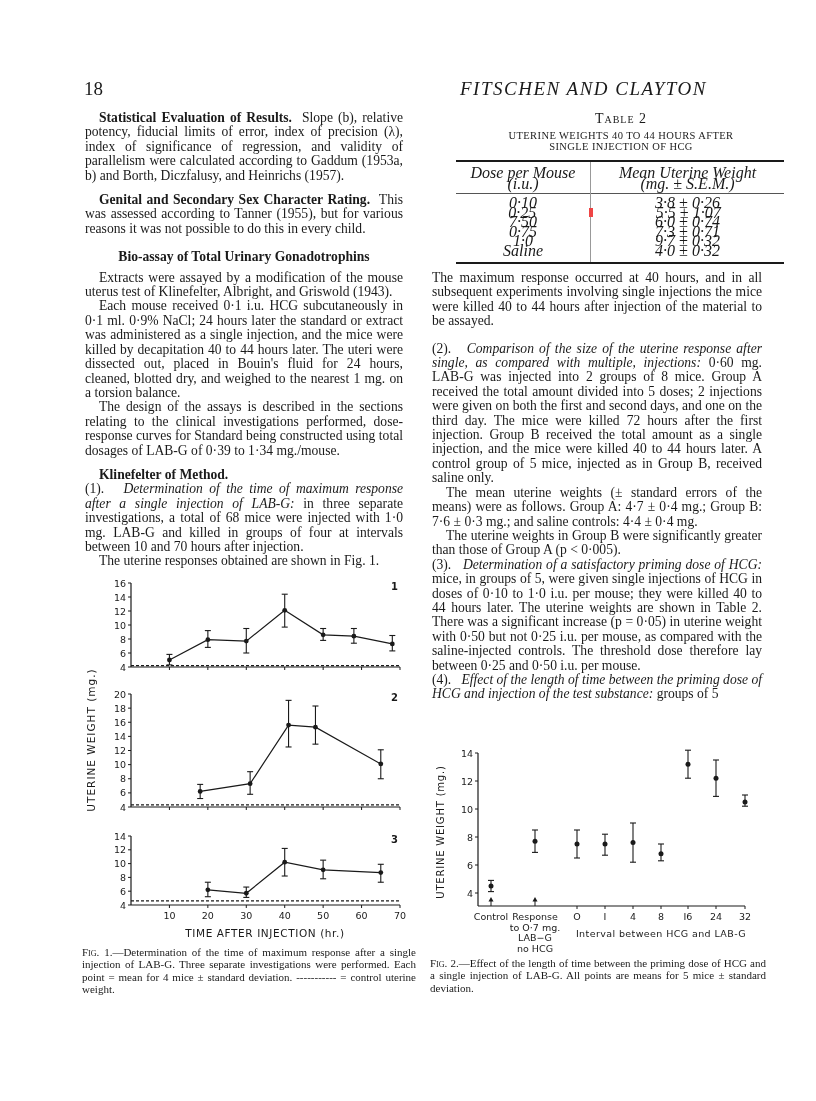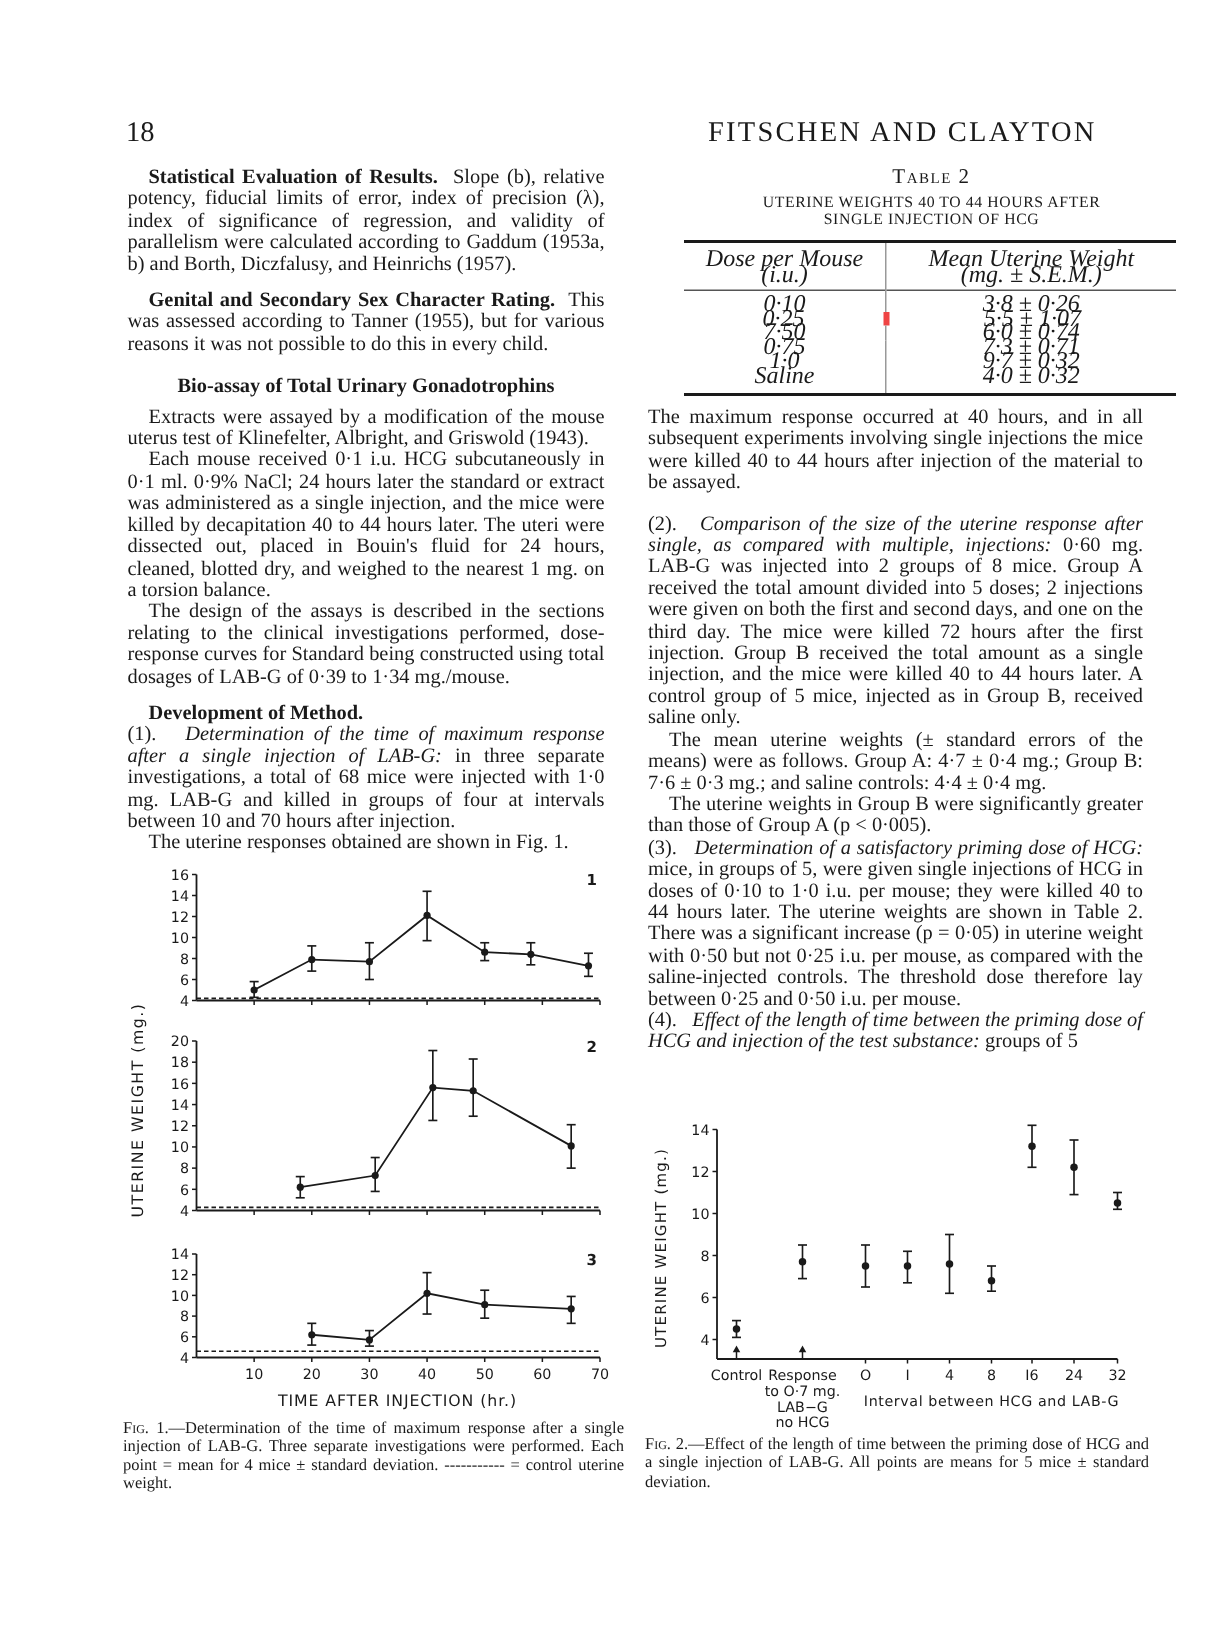--- a/index.html
+++ b/index.html
@@ -6,42 +6,42 @@
   body { width:816px; height:1101px; position:relative; overflow:hidden; color:#1a1a1a;
          font-family:"Liberation Serif", "DejaVu Serif", serif; }
   .abs { position:absolute; }
   .col { font-size:13.6px; line-height:14.4px; text-align:justify; }
   .col p { margin:0; }
   .indent { text-indent:14px; }
   .b { font-weight:bold; }
   .i { font-style:italic; }
   .center { text-align:center; }
   #page-num { left:84px; top:78px; font-size:19px; }
-  #running-head { left:472px; top:78px; font-size:19px; letter-spacing:1.5px; }
+  #running-head { left:460px; top:78px; font-size:19px; font-style:italic; letter-spacing:1.5px; }
   table.t2 { border-collapse:collapse; width:328px; font-size:16px; line-height:9.6px;font-style:italic; }
   table.t2 th { font-weight:normal; padding:5px 0 4px 0; line-height:11px; }
   table.t2 td { padding:0; text-align:center; }
   .caption { font-size:11px; line-height:12.3px; text-align:justify;font-family:Liberation Serif, serif; }
   .sc { font-variant:small-caps; }
   svg text { font-family:"DejaVu Sans", "Liberation Sans", sans-serif; fill:#1a1a1a; }
 </style>
 </head>
 <body>
 
 <div id="page-num" class="abs">18</div>
 <div id="running-head" class="abs">FITSCHEN AND CLAYTON</div>
 
 <div class="abs col" style="left:85px; top:111px; width:318px;">
   <p class="indent"><span class="b">Statistical Evaluation of Results.</span>&nbsp; <span>Slope (b), relative potency, fiducial limits of error, index of precision (λ), index of significance of regression, and validity of parallelism were calculated according to Gaddum (1953a, b) and Borth, Diczfalusy, and Heinrichs (1957).</span></p>
   <p class="indent" style="margin-top:10px;"><span class="b">Genital and Secondary Sex Character Rating.</span>&nbsp; <span>This was assessed according to Tanner (1955), but for various reasons it was not possible to do this in every child.</span></p>
   <p class="b center" style="margin-top:14px; margin-bottom:6px;">Bio-assay of Total Urinary Gonadotrophins</p>
   <p class="indent">Extracts were assayed by a modification of the mouse uterus test of Klinefelter, Albright, and Griswold (1943).</p>
   <p class="indent">Each mouse received 0·1 i.u. HCG subcutaneously in 0·1 ml. 0·9% NaCl; 24 hours later the standard or extract was administered as a single injection, and the mice were killed by decapitation 40 to 44 hours later. The uteri were dissected out, placed in Bouin's fluid for 24 hours, cleaned, blotted dry, and weighed to the nearest 1 mg. on a torsion balance.</p>
   <p class="indent">The design of the assays is described in the sections relating to the clinical investigations performed, dose-response curves for Standard being constructed using total dosages of LAB-G of 0·39 to 1·34 mg./mouse.</p>
-  <p class="b indent" style="margin-top:10px;">Development of Method.</p>
+  <p class="b indent" style="margin-top:10px;">Klinefelter of Method.</p>
   <p><span>(1).</span>&nbsp;&nbsp; <span class="i">Determination of the time of maximum response after a single injection of LAB-G:</span> <span>in three separate investigations, a total of 68 mice were injected with 1·0 mg. LAB-G and killed in groups of four at intervals between 10 and 70 hours after injection.</span></p>
   <p class="indent">The uterine responses obtained are shown in Fig. 1.</p>
 </div>
 
 <div class="abs" style="left:456px; top:111px; width:330px;">
   <div class="center sc" style="font-size:14px; letter-spacing:1px;">Table 2</div>
   <div class="center" style="font-size:10.5px; line-height:10.5px; margin-top:4px; letter-spacing:0.4px;">
     <div>UTERINE WEIGHTS 40 TO 44 HOURS AFTER</div>
     <div>SINGLE INJECTION OF HCG</div>
   </div>

